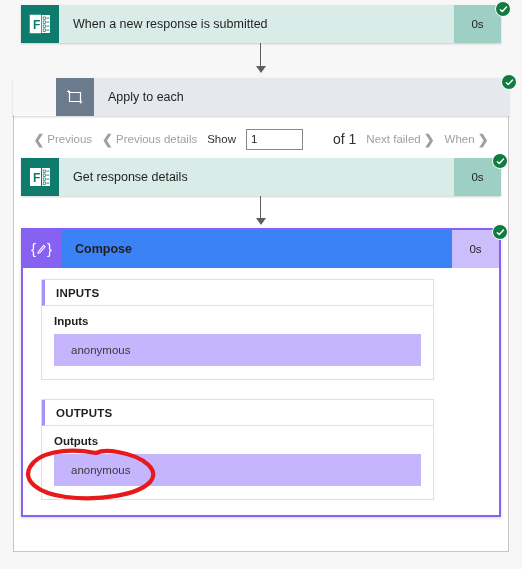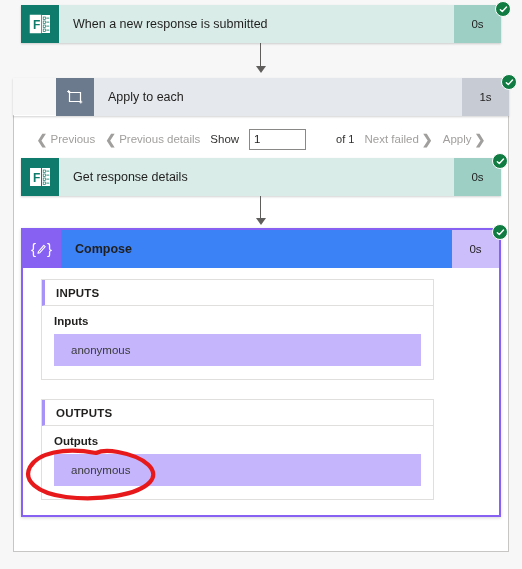--- a/index.html
+++ b/index.html
@@ -140,21 +140,21 @@
     width: 57px;
     height: 21px;
     border: 1px solid #8a8886;
     background: #ffffff;
     font-family: "Liberation Sans", sans-serif;
     font-size: 11.5px;
     color: #201f1e;
     padding: 0 4px;
     outline: none;
   }
-  .pg-of { font-size: 11px; color: #323130; white-space: nowrap; margin-left: 20px; }
+  .pg-of { font-size: 14px; color: #323130; white-space: nowrap; margin-left: 20px; }
 
   
   #compose-box {
     position: absolute;
     left: 21px;
     top: 228px;
     width: 480px;
     height: 289px;
     border: 2px solid #8661f2;
     background: #ffffff;
@@ -240,21 +240,20 @@
 
 <div class="card card-loop" id="card-loop" style="left:13px; top:78px; width:496px;padding-left:43px;">
   <div class="icon-cell">
     <svg width="20" height="20" viewBox="0 0 20 20" aria-hidden="true">
       <path d="M4.5 5.5 H15.5 V14.5 H4.5 Z" fill="none" stroke="#ffffff" stroke-width="1.2"></path>
       <path d="M3.2 3 h1 v1 h1 v1 h-1 v1 h-1 v-1 h-1 v-1 h1 z" fill="#ffffff"></path>
       <path d="M15.3 13.4 h1 v1 h1 v1 h-1 v1 h-1 v-1 h-1 v-1 h1 z" fill="#ffffff"></path>
     </svg>
   </div>
   <div class="title-cell">Apply to each</div>
-  <div class="dur-cell">1s</div>
 </div>
 <div class="status-badge" style="left:501px; top:74px;">
   <svg width="9" height="9" viewBox="0 0 12 12">
       <path d="M1.8 6.2 L4.4 8.8 L10 2.8" fill="none" stroke="#ffffff" stroke-width="1.9" stroke-linecap="round" stroke-linejoin="round"></path>
     </svg>
 </div>
 
 <div id="pagination">
   <div class="pg-link disabled">
     <span class="pg-chev">❮</span>
@@ -265,21 +264,21 @@
     <span>Previous details</span>
   </div>
   <span class="pg-label">Show</span>
   <input id="page-input" type="text" value="1" style="">
   <span class="pg-of">of 1</span>
   <div class="pg-link disabled">
     <span>Next failed</span>
     <span class="pg-chev">❯</span>
   </div>
   <div class="pg-link disabled">
-    <span>Apply</span>
+    <span>When</span>
     <span class="pg-chev">❯</span>
   </div>
 </div>
 
 <div class="card card-forms" id="card-get-response" style="left:21px; top:158px; width:480px;">
   <div class="icon-cell">
     <svg width="22" height="22" viewBox="0 0 22 22" aria-hidden="true">
       <rect x="1" y="2" width="11" height="18" fill="#ffffff"></rect>
       <text x="4" y="16" font-family="Liberation Sans, sans-serif" font-size="12" font-weight="bold" fill="#0f7b6c">F</text>
       <rect x="13" y="2" width="8" height="18" fill="#ffffff"></rect>

